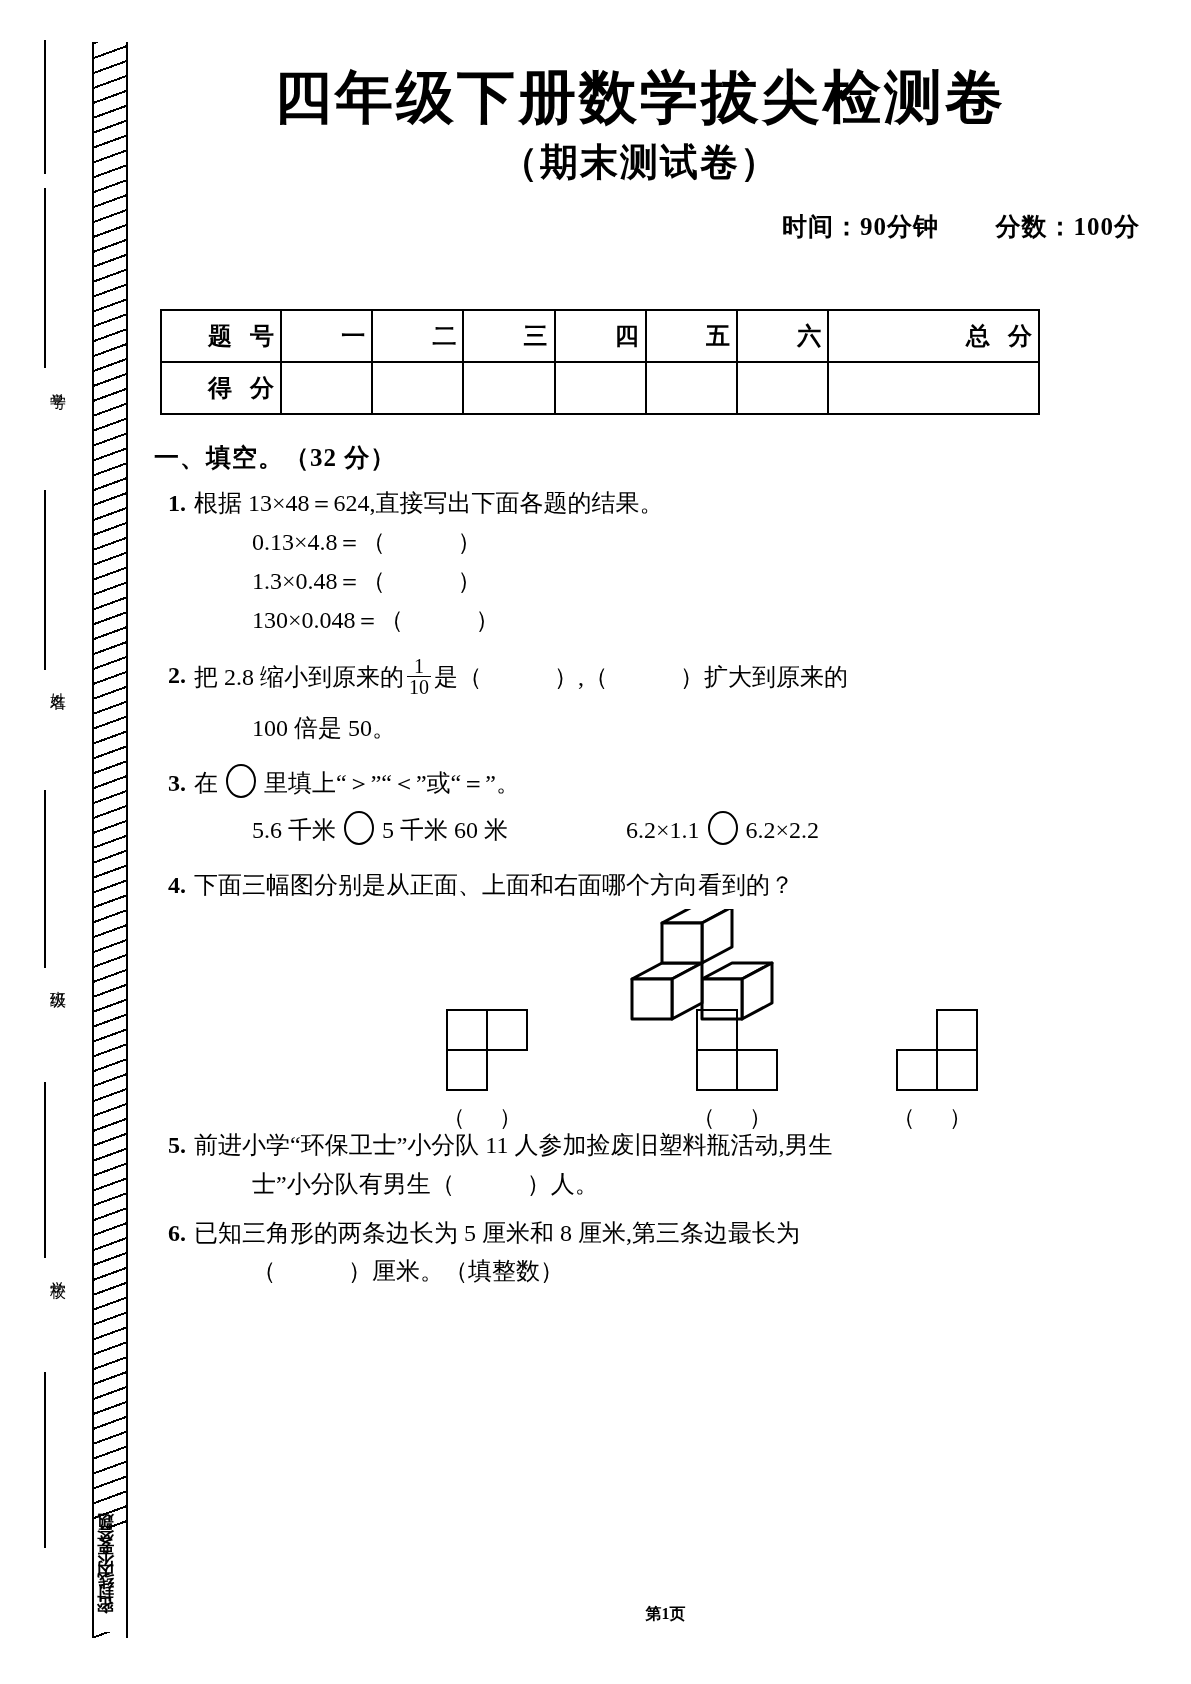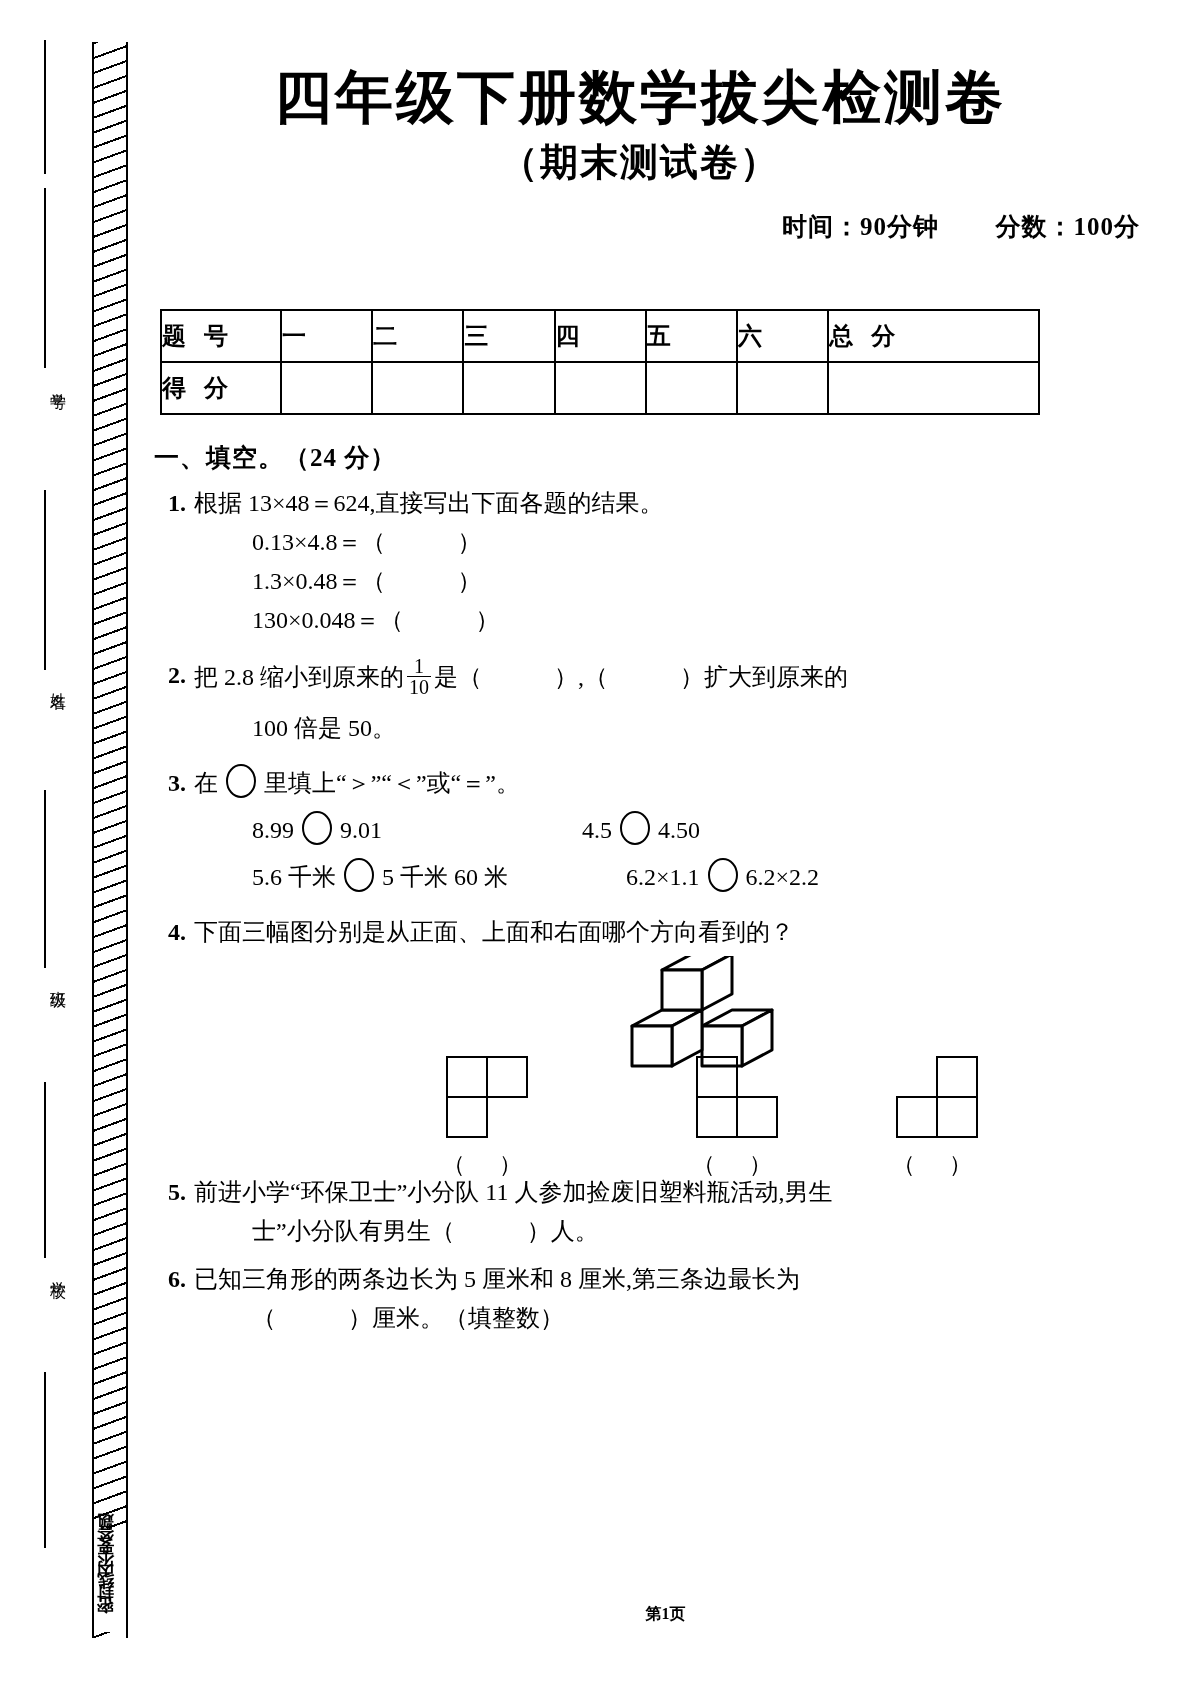--- a/index.html
+++ b/index.html
@@ -77,21 +77,21 @@
   #meta-line .gap{display:inline-block;width:42px;}
 
   
   #score-table{
     position:absolute;left:20px;top:293px;width:880px;
     border-collapse:collapse;
   }
   #score-table td{
     border:2px solid #000;
     height:50px;
-    text-align:left;
+    text-align:right;
     font-size:24px;font-weight:bold;
     letter-spacing:6px;
     padding:0;
   }
   #score-table td.head-label{width:118px;}
 
   
   #content{position:absolute;left:14px;top:425px;width:1010px;}
   .sec-head{
     font-size:25px;font-weight:bold;margin:0 0 6px 0;letter-spacing:1px;
@@ -202,21 +202,21 @@
       <td></td>
       <td></td>
       <td></td>
       <td></td>
     </tr>
   </tbody>
     </table>
 
   <div id="content">
 
-    <div class="sec-head">一、填空。（24 分）</div>
+    <div class="sec-head">一、填空。（32 分）</div>
 
     <div class="q">
       <span class="qnum">1.</span>
       <span>根据 13×48＝624,直接写出下面各题的结果。</span>
       <span class="blk indent">
         <span>0.13×4.8＝（</span><span class="sp"></span><span>）</span>
       </span>
       <span class="blk indent">
         <span>1.3×0.48＝（</span><span class="sp"></span><span>）</span>
       </span>
@@ -228,23 +228,20 @@
     <div class="q" style="margin-top:16px;">
       <span class="qnum">2.</span>
       <span>把 2.8 缩小到原来的</span><span class="frac"><span class="num">1</span><span class="den">10</span></span><span>是（</span><span class="sp"></span><span>）,（</span><span class="sp"></span><span>）扩大到原来的</span>
       <span class="blk indent" style="margin-top:12px;">100 倍是 50。</span>
     </div>
 
     <div class="q" style="margin-top:16px;">
       <span class="qnum">3.</span>
       <span>在</span><span class="ocirc"></span><span>里填上“＞”“＜”或“＝”。</span>
 
-      <span class="blk indent" style="margin-top:8px;">
-        <span>8.99</span><span class="ocirc"></span><span>9.01</span><span class="colgap"></span><span>4.5</span><span class="ocirc"></span><span>4.50</span>
-      </span>
 
       <span class="blk indent" style="margin-top:8px;">
         <span>5.6 千米</span><span class="ocirc"></span><span>5 千米 60 米</span><span class="colgap" style="width:118px;"></span><span>6.2×1.1</span><span class="ocirc"></span><span>6.2×2.2</span>
       </span>
     </div>
 
     <div class="q" style="margin-top:16px;">
       <span class="qnum">4.</span>
       <span>下面三幅图分别是从正面、上面和右面哪个方向看到的？</span>
 

